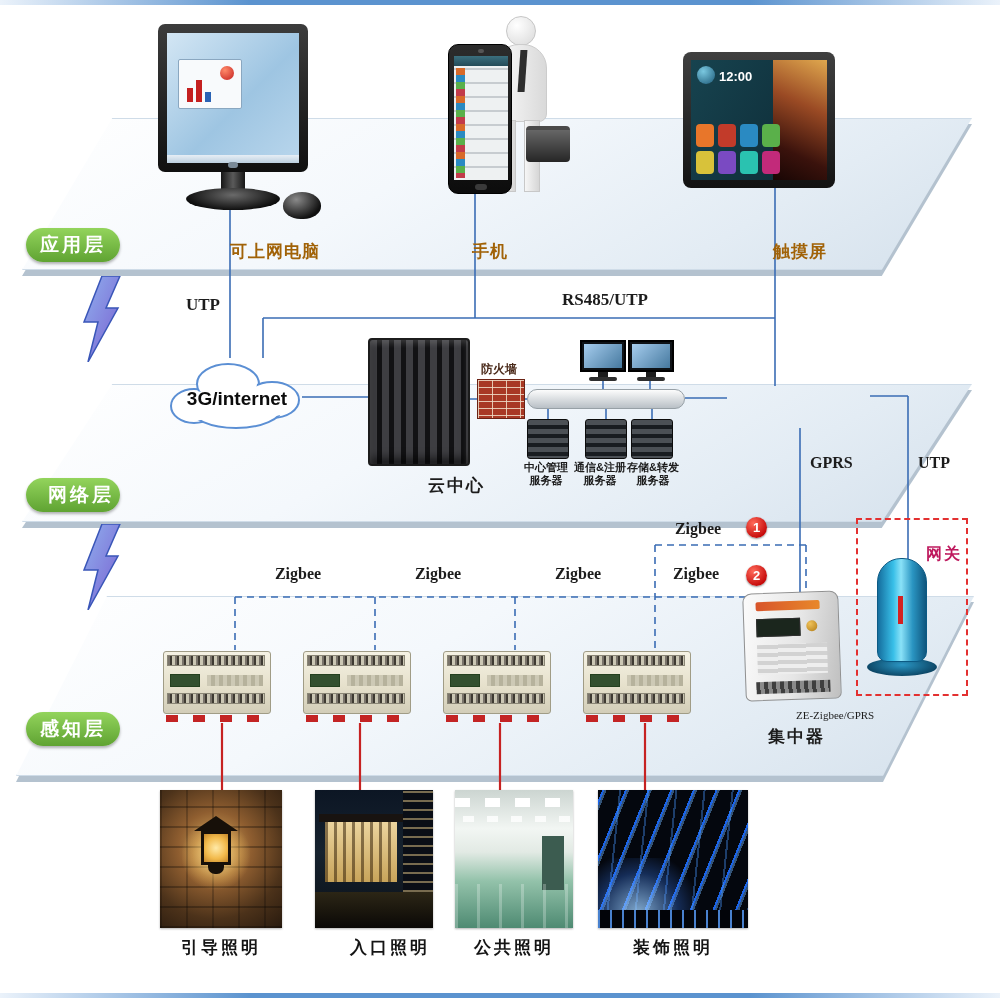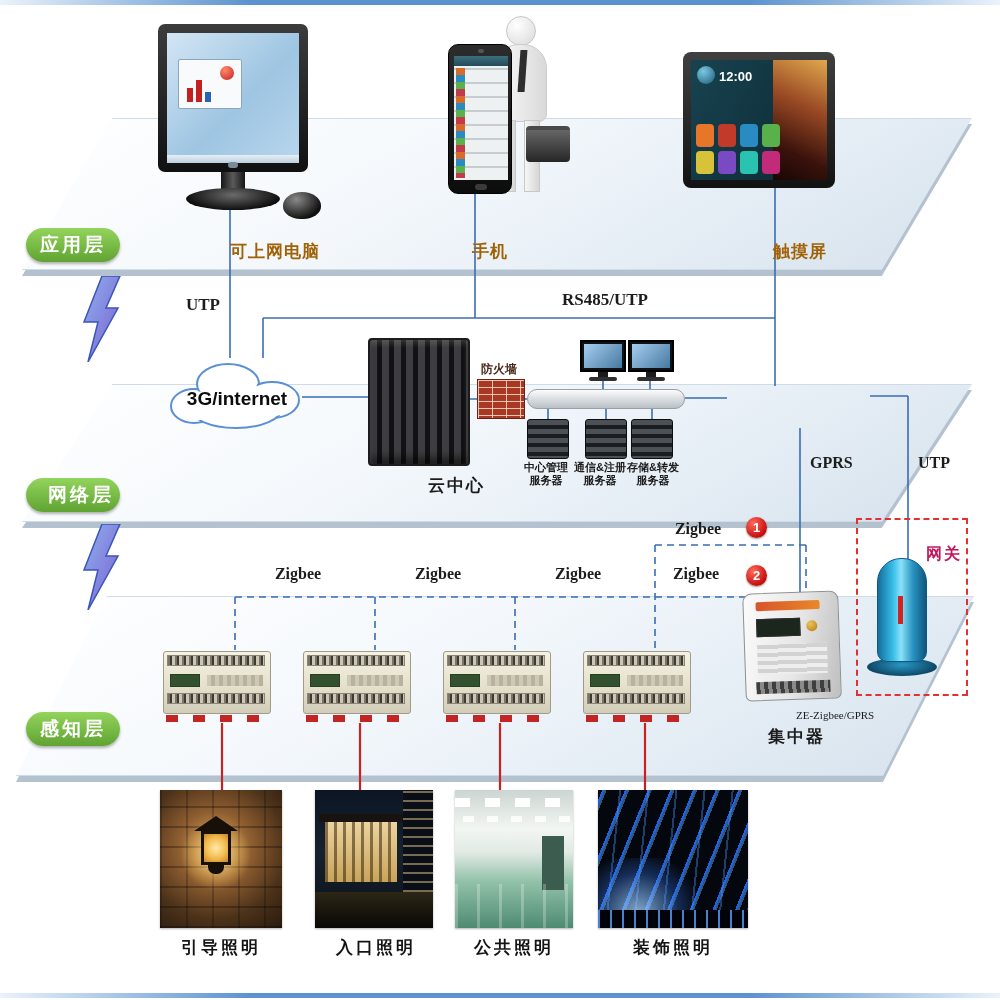--- a/index.html
+++ b/index.html
@@ -287,21 +287,21 @@
   .ph4-rays2 { position:absolute; inset:-20px; opacity:0.7;
     background:repeating-linear-gradient(96deg, transparent 0 15px, rgba(70,150,255,0.55) 15px 17px,
       transparent 17px 28px); }
   .ph4-glow { position:absolute; left:-30px; bottom:-40px; width:140px; height:110px;
     background:radial-gradient(circle, rgba(160,210,255,0.8) 0%, rgba(60,130,255,0.3) 45%, transparent 70%); }
   .ph4-ground { position:absolute; left:0; bottom:0; width:100%; height:18px; background:#020409;
     background-image:repeating-linear-gradient(90deg, rgba(90,160,255,0.8) 0 2px, transparent 2px 12px); }
 
   .photo-label { position:absolute; top:936px; font-size:17px; font-weight:bold; color:#141414;
     width:120px; text-align:center; letter-spacing:3px; z-index:12; }
-  #pl-1 { left:161px; } #pl-2 { left:316px; } #pl-3 { left:454px; } #pl-4 { left:613px; }
+  #pl-1 { left:161px; } #pl-2 { left:330px; } #pl-3 { left:454px; } #pl-4 { left:613px; }
 </style>
 </head>
 <body>
 
 <div class="canvas">
 
   <div class="edge-bar" id="edge-top"></div>
   <div class="edge-bar" id="edge-bottom"></div>
 
   <div class="platform" id="platform-app">

